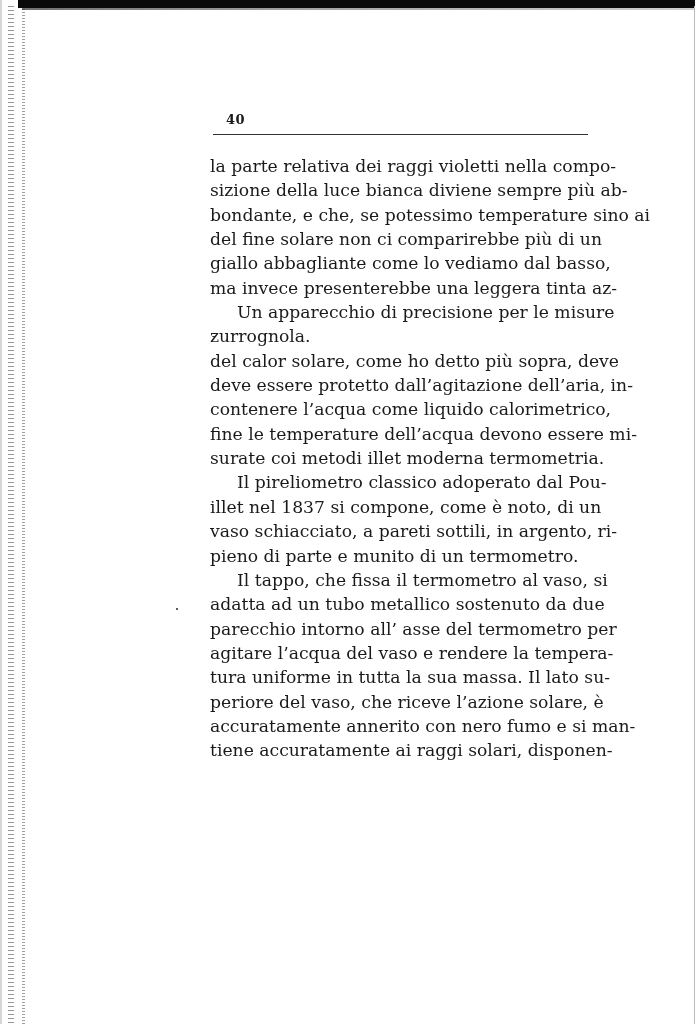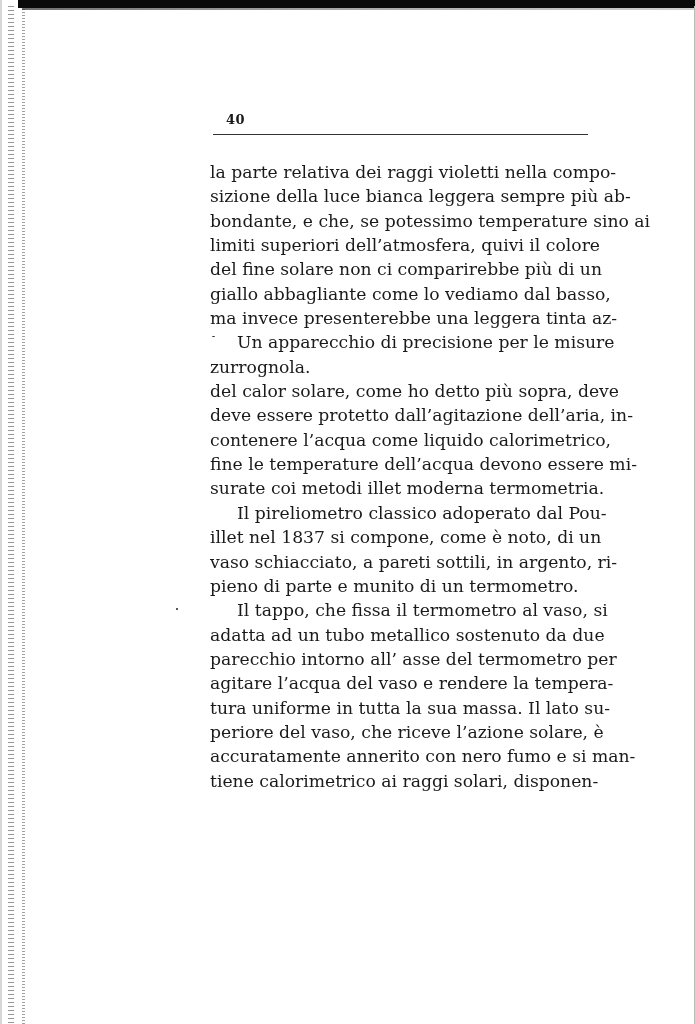--- a/index.html
+++ b/index.html
@@ -79,21 +79,21 @@
     position: absolute;
     left: 213px;
     top: 134px;
     width: 375px;
     height: 1px;
     background: #333;
   }
   .body-text {
     position: absolute;
     left: 210px;
-    top: 160px;
+    top: 154px;
     width: 380px;
   }
   .line {
     font-size: 17.2px;
     line-height: 24.35px;
     height: 24.35px;
     white-space: nowrap;
     text-align: justify;
     text-align-last: justify;
     display: block;
@@ -120,23 +120,22 @@
 <div class="left-edge-2"></div>
 <div class="top-band"></div>
 <div class="top-band-edge"></div>
 <div class="right-edge"></div>
 
 <div class="page-number">40</div>
 <div class="header-rule"></div>
 
 <div class="body-text" id="body-text">
     <div class="line">la parte relativa dei raggi violetti nella compo-</div>
-    <div class="line">sizione della luce bianca leggera sempre più ab-</div>
+    <div class="line">sizione della luce bianca diviene sempre più ab-</div>
     <div class="line">bondante, e che, se potessimo temperature sino ai</div>
-    <div class="line">limiti superiori dell’atmosfera, quivi il colore</div>
     <div class="line">del fine solare non ci comparirebbe più di un</div>
     <div class="line">giallo abbagliante come lo vediamo dal basso,</div>
     <div class="line">ma invece presenterebbe una leggera tinta az-</div>
     <div class="line indent">Un apparecchio di precisione per le misure</div>
     <div class="line last">zurrognola.</div>
     <div class="line">del calor solare, come ho detto più sopra, deve</div>
     <div class="line">deve essere protetto dall’agitazione dell’aria, in-</div>
     <div class="line">contenere l’acqua come liquido calorimetrico,</div>
     <div class="line">fine le temperature dell’acqua devono essere mi-</div>
     <div class="line last">surate coi metodi illet moderna termometria.</div>
@@ -144,17 +143,17 @@
     <div class="line">illet nel 1837 si compone, come è noto, di un</div>
     <div class="line">vaso schiacciato, a pareti sottili, in argento, ri-</div>
     <div class="line last">pieno di parte e munito di un termometro.</div>
     <div class="line indent">Il tappo, che fissa il termometro al vaso, si</div>
     <div class="line">adatta ad un tubo metallico sostenuto da due</div>
     <div class="line">parecchio intorno all’ asse del termometro per</div>
     <div class="line">agitare l’acqua del vaso e rendere la tempera-</div>
     <div class="line">tura uniforme in tutta la sua massa. Il lato su-</div>
     <div class="line">periore del vaso, che riceve l’azione solare, è</div>
     <div class="line">accuratamente annerito con nero fumo e si man-</div>
-    <div class="line">tiene calorimetrico ai raggi solari, disponen-</div>
+    <div class="line">tiene accuratamente ai raggi solari, disponen-</div>
   </div>
 
 <div class="speck" style="left:176px; top:608px;"></div>
 <div class="speck" style="left:212px; top:336px; width:3px; height:1px;"></div>
 
 </body></html>

